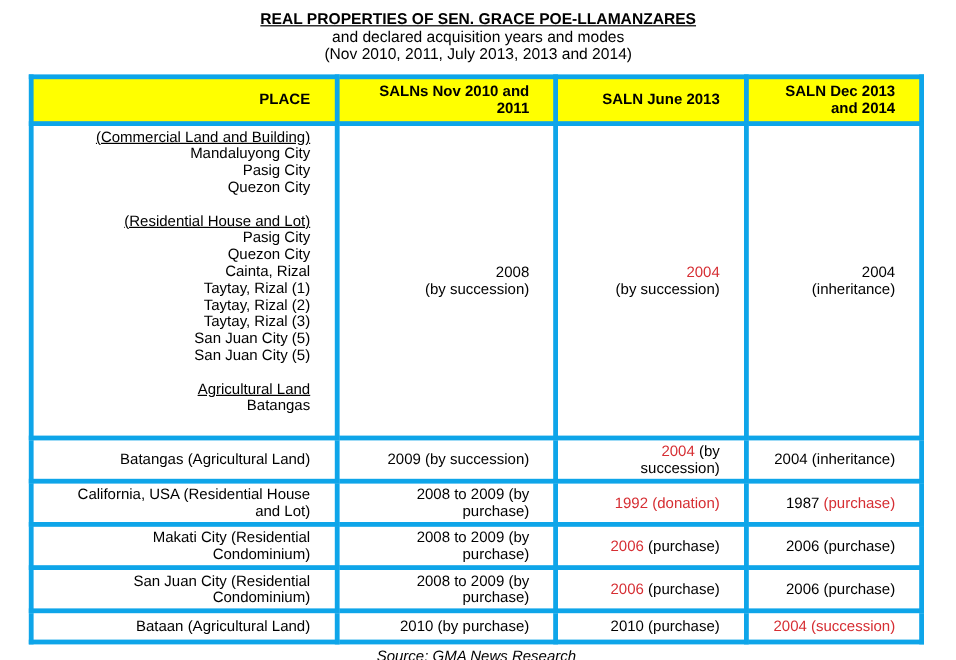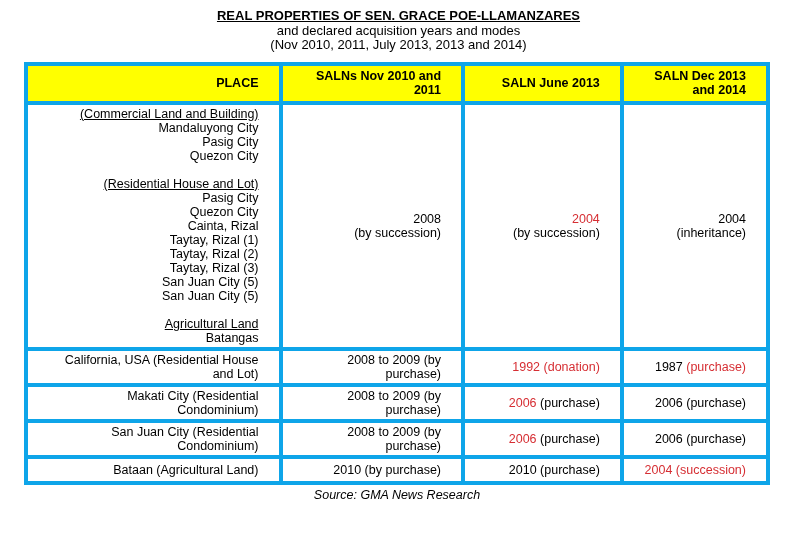--- a/index.html
+++ b/index.html
@@ -44,21 +44,21 @@
     font-weight: bold;
     height: 31px;
   }
   .col-place  { width: 34.3%; }
   .col-saln1  { width: 24.6%; }
   .col-saln2  { width: 21.4%; }
   .col-saln3  { width: 19.7%; }
 
   td.summary-place-cell { padding: 8px 4px; }
   .place-group { margin-bottom: 14px; }
-  .place-group:last-child { margin-bottom: 0; }
+  .place-group:last-child { margin-bottom: 16px; }
   .group-heading { text-decoration: underline; }
 
   tr.data-row td { height: 18px; }
 
   .source-line {
     width: 746px;
     margin-left: 24px;
     text-align: center;
     font-style: italic;
     font-size: 12.5px;
@@ -124,20 +124,26 @@
           <td>
             <div><span class="red-text">2004</span></div>
             <div><span>(by succession)</span></div>
           </td>
           <td>
             <div><span>2004</span></div>
             <div><span>(inheritance)</span></div>
           </td>
         </tr>
         <tr class="data-row">
+          <td>Batangas (Agricultural Land)</td>
+          <td><span>2009 (by succession)</span></td>
+          <td><span class="red-text">2004</span><span> (by succession)</span></td>
+          <td><span>2004 (inheritance)</span></td>
+        </tr>
+        <tr class="data-row">
           <td>California, USA (Residential House and Lot)</td>
           <td><span>2008 to 2009 (by purchase)</span></td>
           <td><span class="red-text">1992 (donation)</span></td>
           <td><span>1987 </span><span class="red-text">(purchase)</span></td>
         </tr>
         <tr class="data-row">
           <td>Makati City (Residential Condominium)</td>
           <td><span>2008 to 2009 (by purchase)</span></td>
           <td><span class="red-text">2006</span><span> (purchase)</span></td>
           <td><span>2006 (purchase)</span></td>

